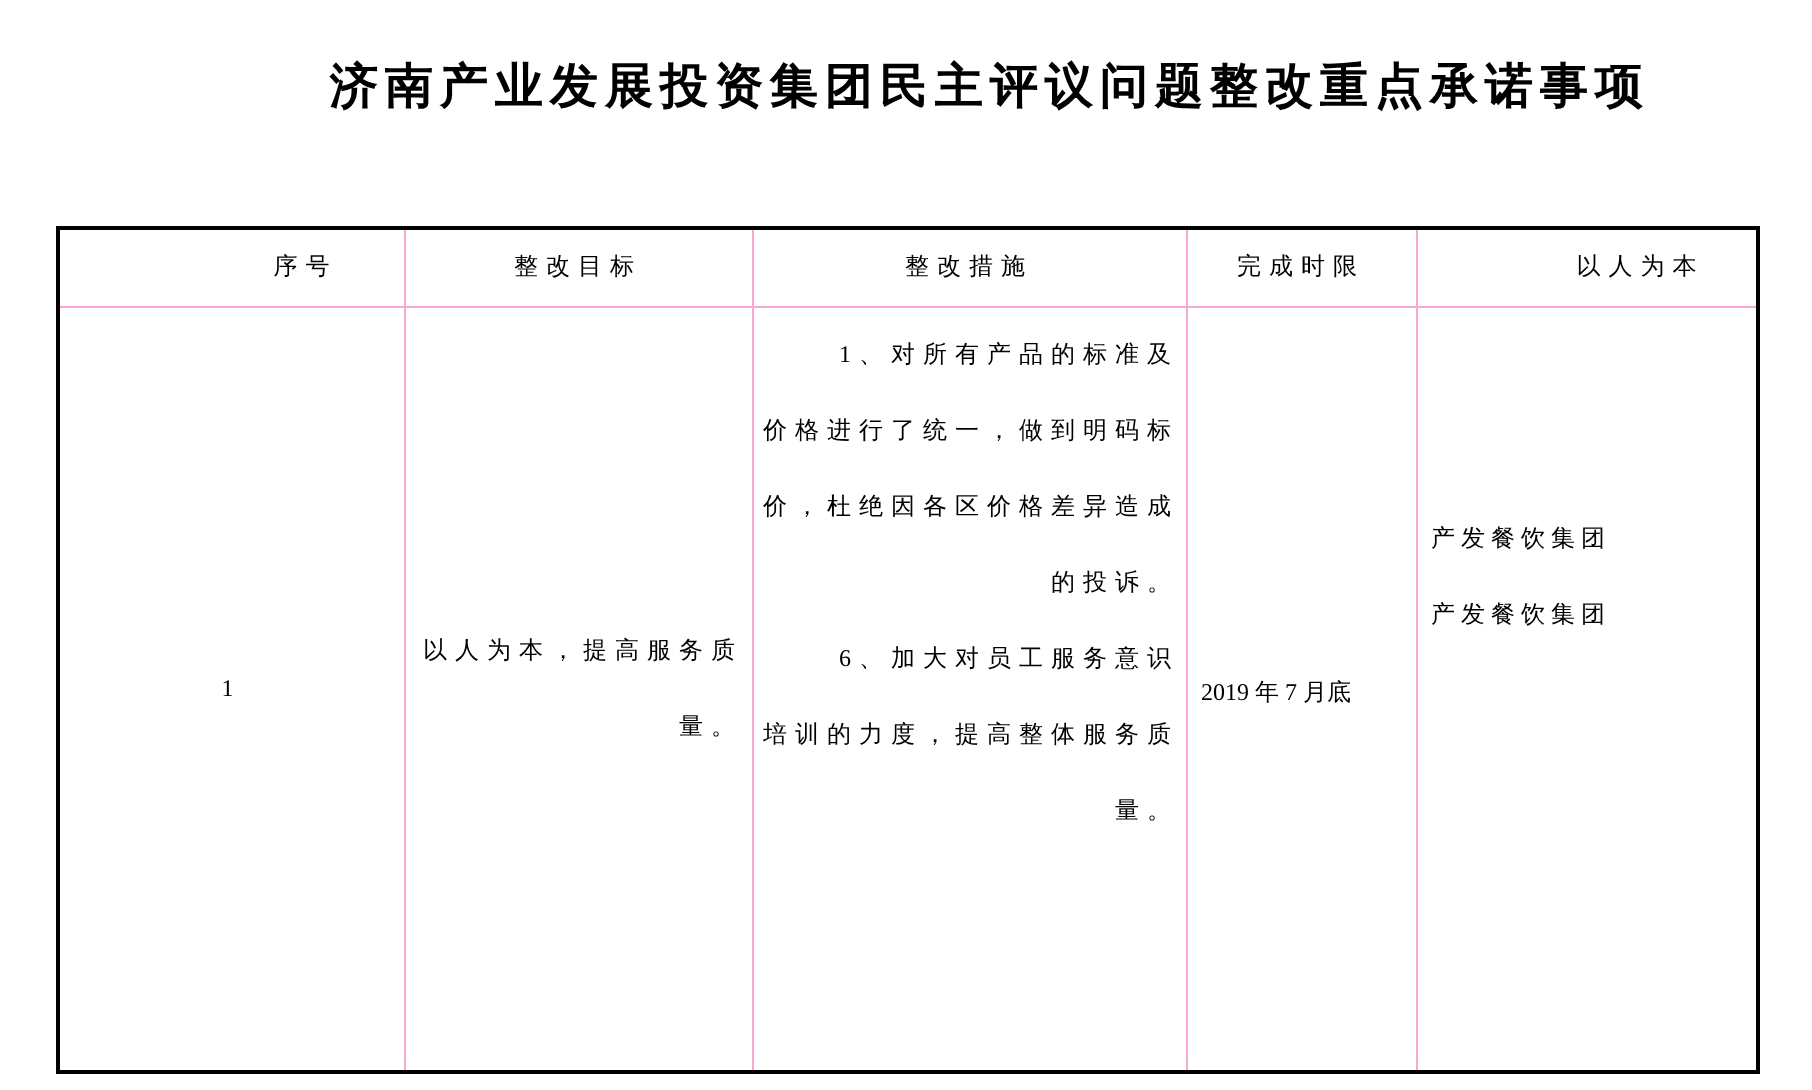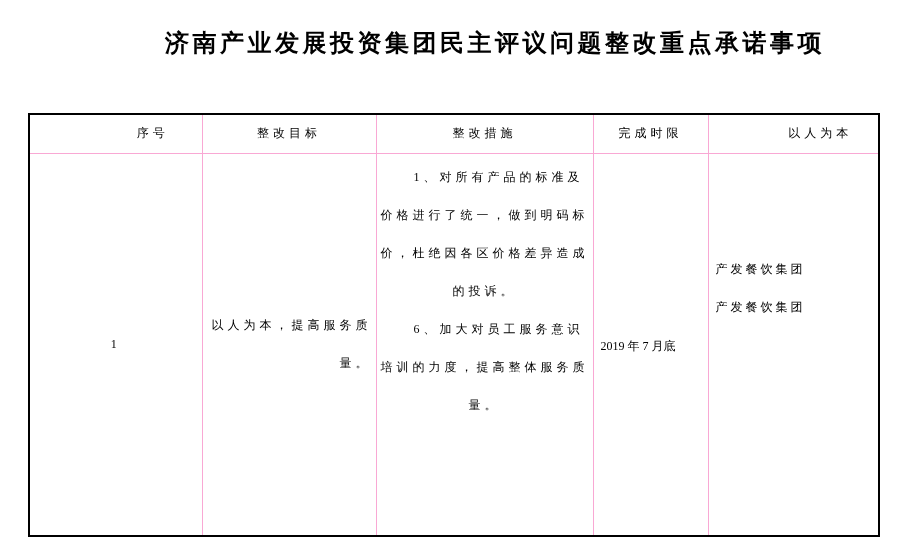--- a/index.html
+++ b/index.html
@@ -53,21 +53,21 @@
     padding:0 4px;
   }
   td.cell-measures{
     vertical-align:top;
     padding:4px 3px 0 3px;
   }
   td.cell-measures p{
     margin:0;
     line-height:38px;
     text-indent:28px;
-    text-align:center;
+    text-align:right;
   }
   td.cell-deadline{
     vertical-align:top;
     padding:173px 14px 0 7px;
     letter-spacing:0;
   }
   .deadline-text{line-height:38px;}
   td.cell-units{
     vertical-align:top;
     padding:96px 4px 0 7px;

